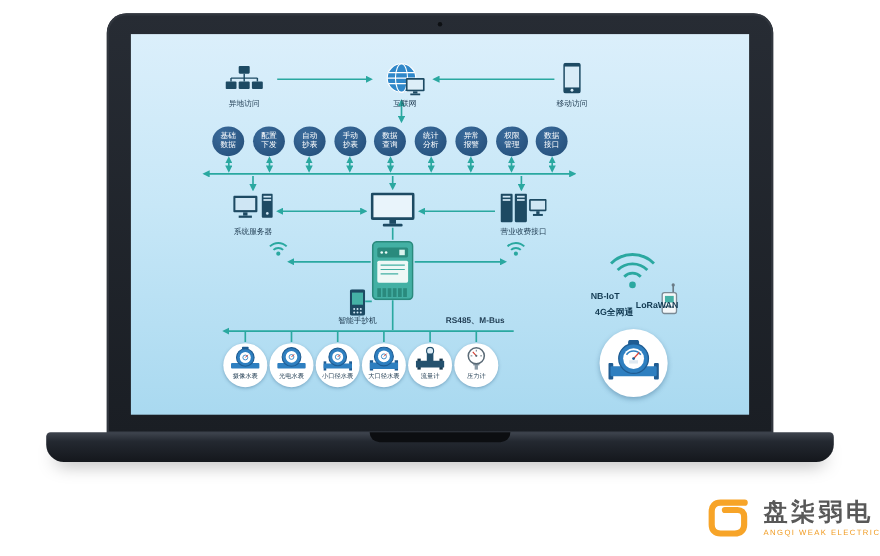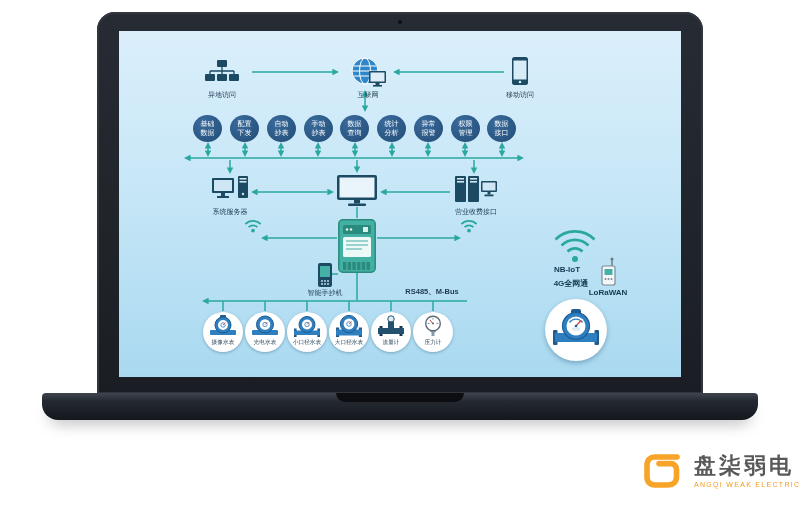--- a/index.html
+++ b/index.html
@@ -28,21 +28,21 @@
         background:radial-gradient(circle at 35% 28%,#3a6b9c,#224c76);
         color:#fff;display:flex;align-items:center;justify-content:center;
         text-align:center;font-size:7px;line-height:1.18;white-space:pre-line;}
   .meter{position:absolute;top:281px;width:40px;height:40px;border-radius:50%;background:#fff;
          box-shadow:0 1px 3px rgba(20,70,110,.35);display:flex;flex-direction:column;
          align-items:center;padding-top:3px;box-sizing:border-box;}
   .mlbl{font-size:6px;color:#1e3a50;white-space:nowrap;transform:scale(.95);margin-top:1px;}
   .bigcircle{position:absolute;left:426px;top:268px;width:62px;height:62px;border-radius:50%;
              background:#fff;box-shadow:0 2px 5px rgba(20,70,110,.35);
              display:flex;align-items:center;justify-content:center;}
-  .wtext{position:absolute;font-weight:bold;font-size:8px;color:#123a52;width:60px;text-align:center;}
+  .wtext{position:absolute;font-weight:bold;font-size:8px;color:#123a52;width:60px;text-align:left;}
   .buslbl{position:absolute;left:263px;top:256px;width:100px;text-align:center;
           font-size:7.5px;font-weight:bold;color:#1e3a50;}
 
   
   .brand{position:absolute;left:640px;top:448px;display:flex;align-items:center;gap:8px;}
   .brand-name{font-size:22px;color:#585858;letter-spacing:3px;font-weight:600;line-height:1.1;}
   .brand-sub{font-size:7px;color:#f09a1f;letter-spacing:1.3px;margin-top:3px;white-space:nowrap;}
 </style>
 </head>
 <body>
@@ -333,21 +333,21 @@
           <svg width="20" height="30" viewBox="0 0 20 30">
             <circle cx="14" cy="2" r="1.5" fill="#6b7b86"></circle>
             <line x1="14" y1="2" x2="14" y2="9" stroke="#6b7b86" stroke-width="1.5"></line>
             <rect x="4" y="9" width="13" height="19" rx="2" fill="#f4f7f9" stroke="#7a8a95" stroke-width="1.2"></rect>
             <rect x="6.5" y="12" width="8" height="6" fill="#45b1a6"></rect>
             <circle cx="7.5" cy="22" r="1" fill="#7a8a95"></circle>
               <circle cx="10.5" cy="22" r="1" fill="#7a8a95"></circle>
               <circle cx="13.5" cy="22" r="1" fill="#7a8a95"></circle>
           </svg>
         </div>
-        <div class="wtext" style="left:459px;top:257px">LoRaWAN</div>
+        <div class="wtext" style="left:459px;top:242px">LoRaWAN</div>
 
         <div class="bigcircle">
           <svg width="46" height="42" viewBox="0 0 46 42">
             <rect x="18" y="0" width="10" height="6" rx="2" fill="#1f5c92"></rect>
             <rect x="0" y="21" width="4.5" height="15" rx="1" fill="#1f5c92"></rect>
             <rect x="41.5" y="21" width="4.5" height="15" rx="1" fill="#1f5c92"></rect>
             <rect x="2" y="24" width="42" height="9" rx="1" fill="#2e7fc0"></rect>
             <circle cx="23" cy="17" r="13.5" fill="#2e7fc0" stroke="#1f5c92" stroke-width="1.2"></circle>
             <circle cx="23" cy="17" r="9.5" fill="#fff"></circle>
             <path d="M16.5,13.5 A8,8 0 0 1 29.5,13.5" stroke="#2e7fc0" stroke-width="1.4" fill="none"></path>

